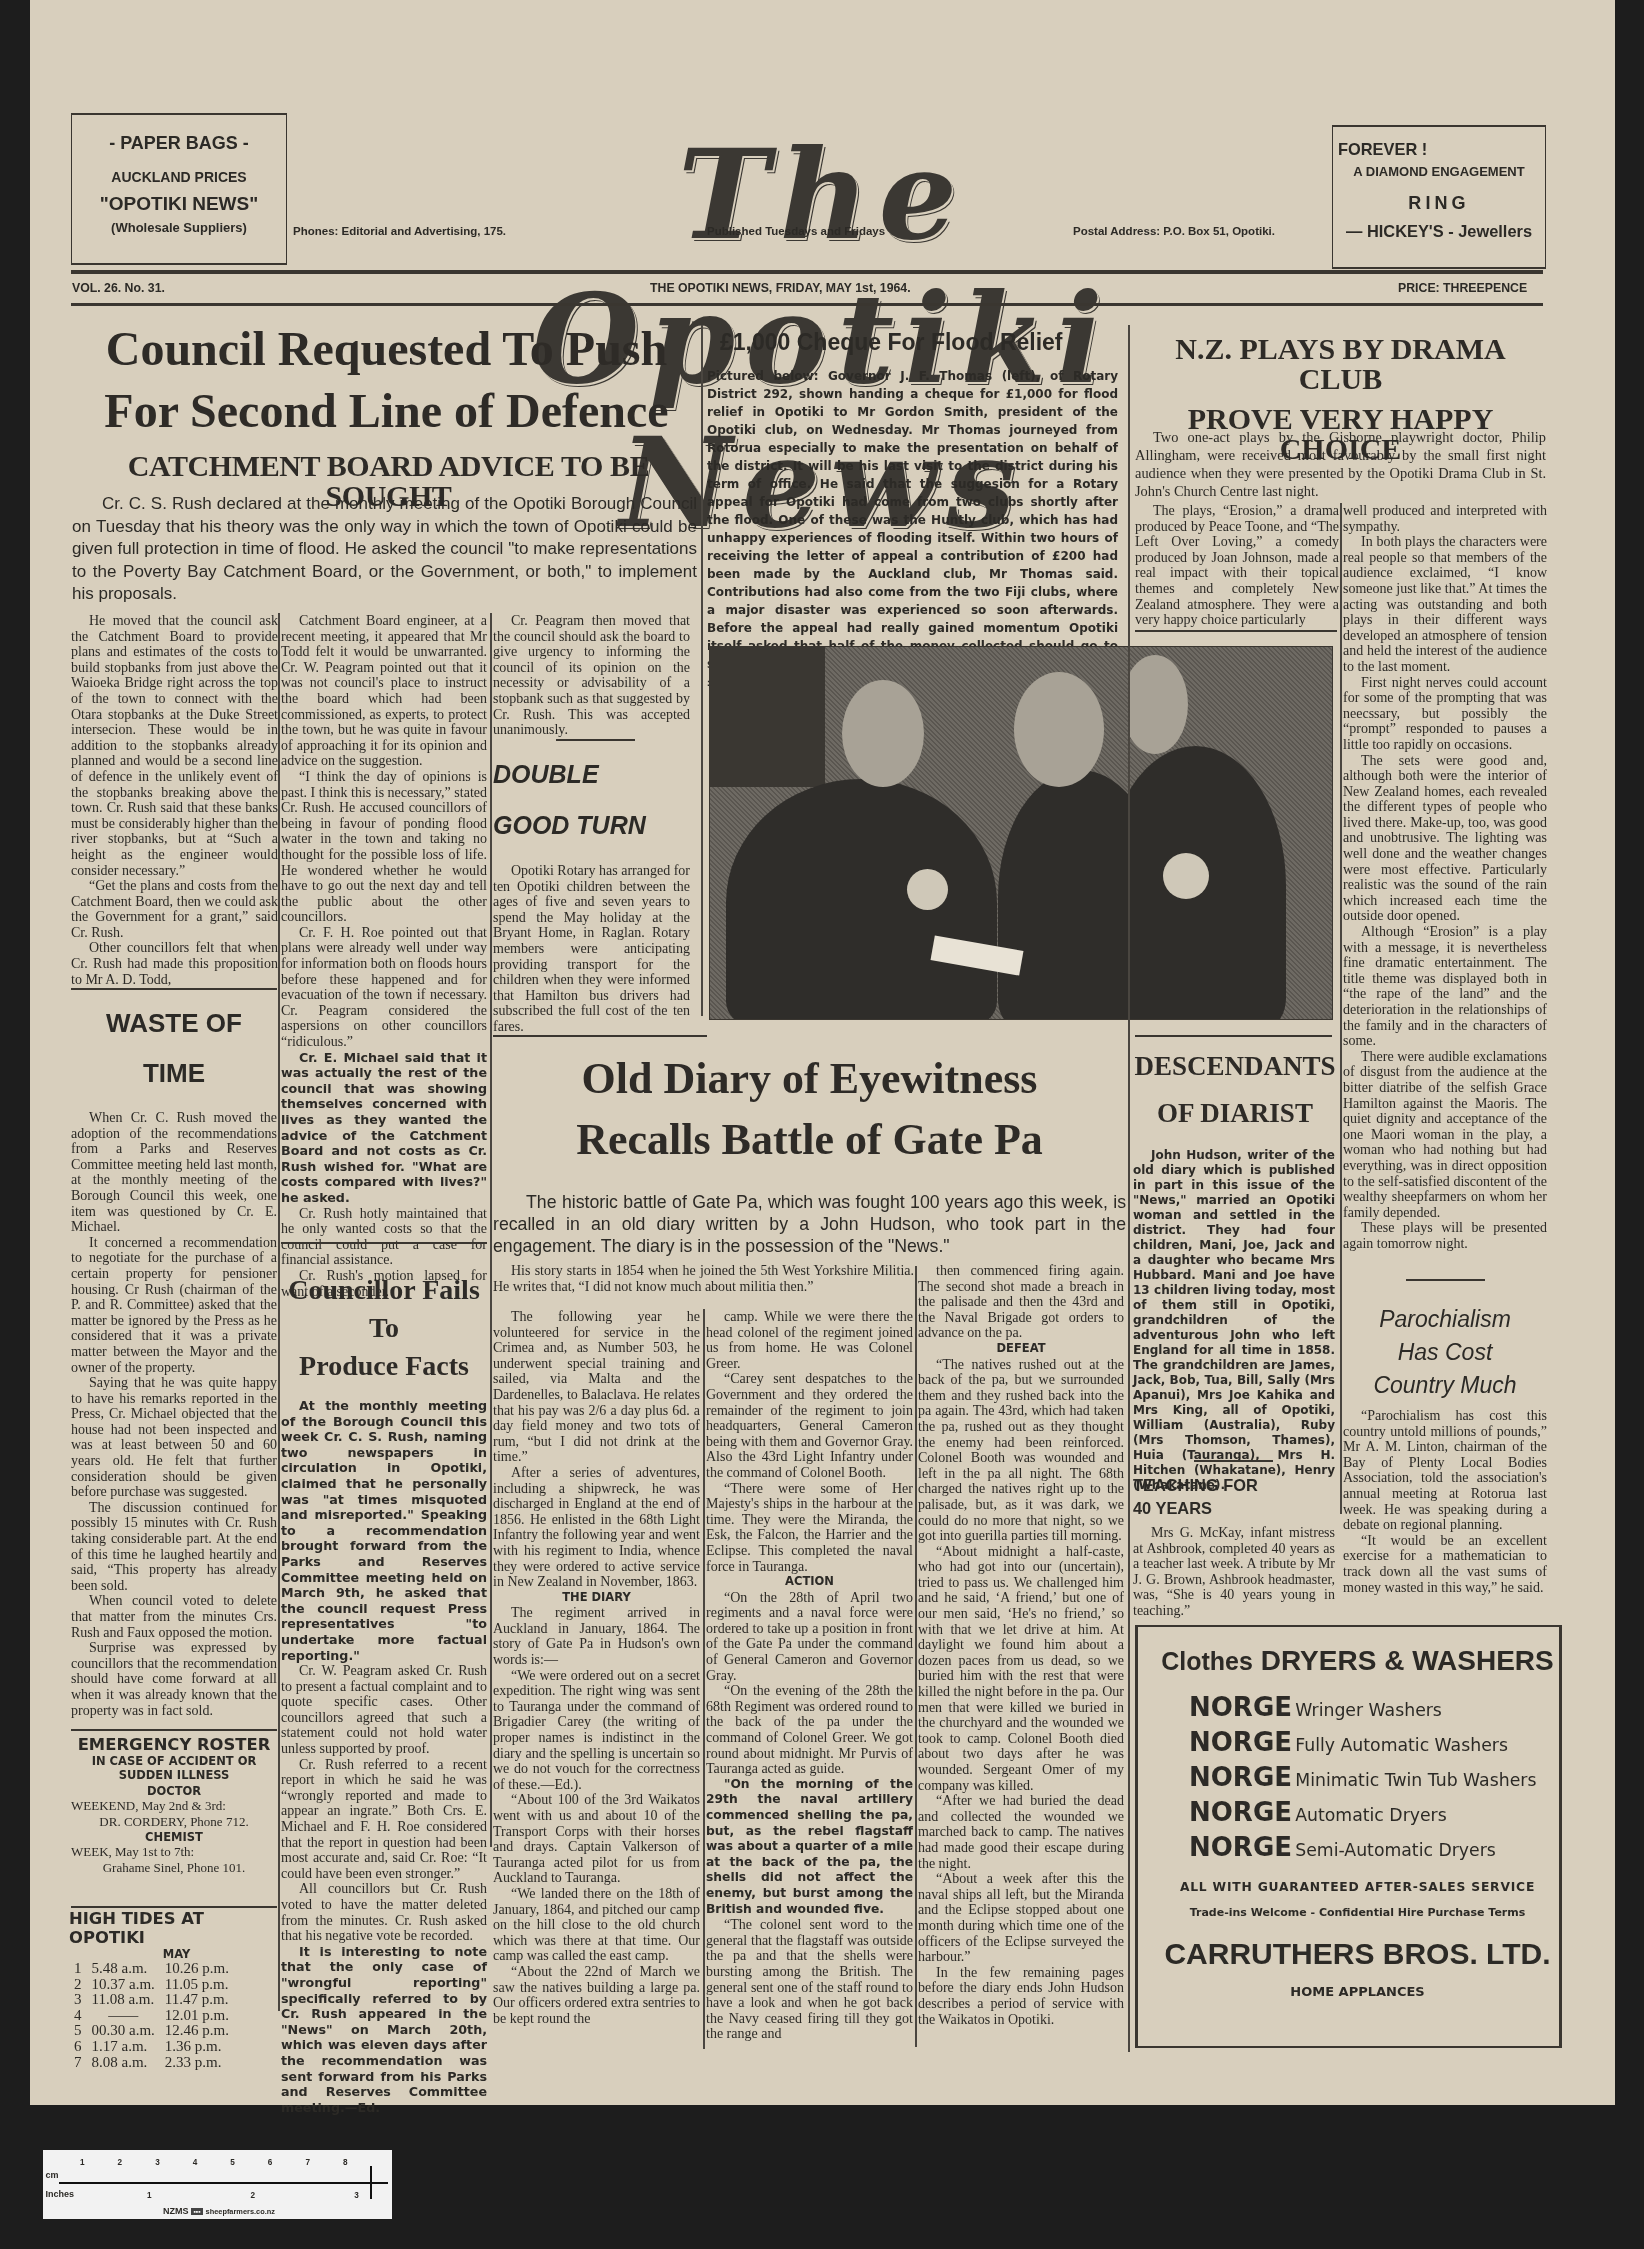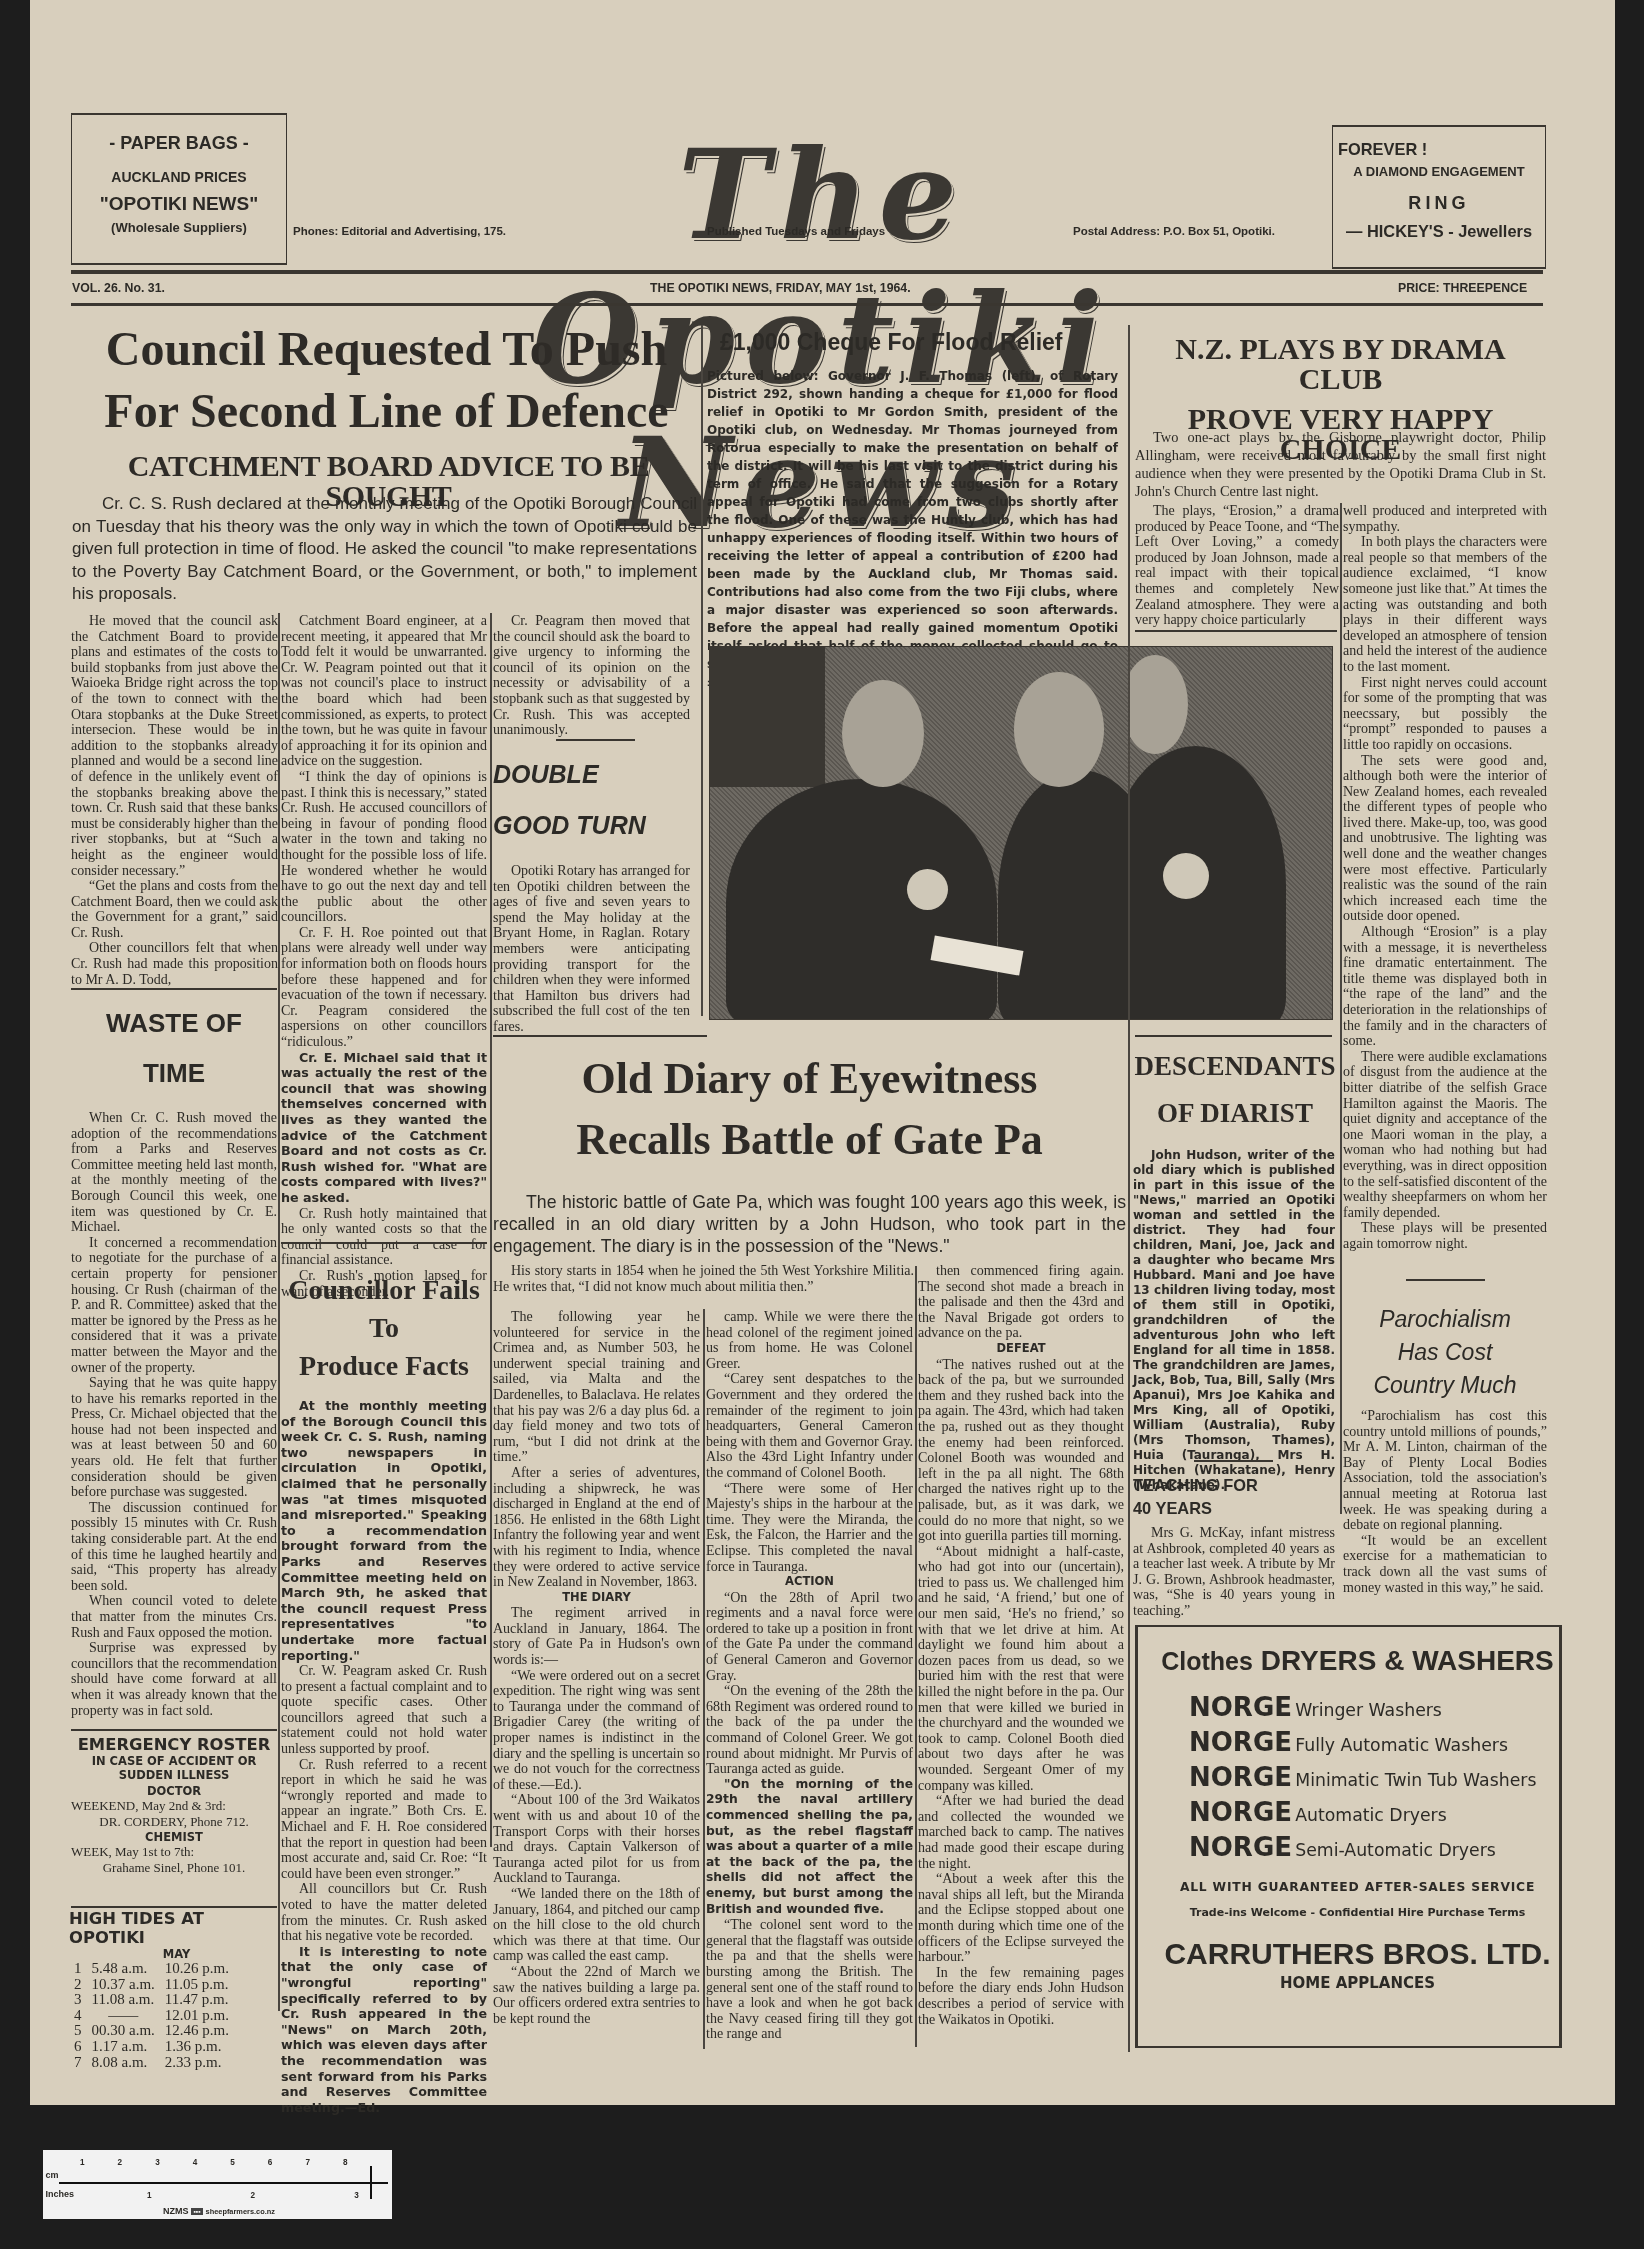--- a/index.html
+++ b/index.html
@@ -282,21 +282,21 @@
   <div style="margin:15px 0 0 33px;">
     <div style="height:35px;"><span class="norge">NORGE</span> <span class="norge-item">Wringer Washers</span></div>
     <div style="height:35px;"><span class="norge">NORGE</span> <span class="norge-item">Fully Automatic Washers</span></div>
     <div style="height:35px;"><span class="norge">NORGE</span> <span class="norge-item">Minimatic Twin Tub Washers</span></div>
     <div style="height:35px;"><span class="norge">NORGE</span> <span class="norge-item">Automatic Dryers</span></div>
     <div style="height:35px;"><span class="norge">NORGE</span> <span class="norge-item">Semi-Automatic Dryers</span></div>
   </div>
   <div class="bold-sans center" style="font-size:12.3px;margin-top:13px;letter-spacing:0.8px;">ALL WITH GUARANTEED AFTER-SALES SERVICE</div>
   <div class="bold-sans center" style="font-size:11px;margin-top:11.5px;">Trade-ins Welcome - Confidential Hire Purchase Terms</div>
   <div class="cond center" style="font-weight:bold;font-size:30px;margin-top:18px;">CARRUTHERS BROS. LTD.</div>
-  <div class="bold-sans center" style="font-size:15px;margin-top:3px;">HOME APPLANCES</div>
+  <div class="bold-sans center" style="font-size:13px;margin-top:13px;">HOME APPLANCES</div>
 </div>
 
 <div class="ruler" style="left:43px;top:2150px;width:349px;height:69px;">
   <div class="abs sans" style="left:2.5px;top:20px;font-size:9px;font-weight:bold;">cm</div>
   <div class="abs sans" style="left:2.5px;top:39px;font-size:9px;font-weight:bold;">Inches</div>
   <div class="abs" style="left:16.4px;top:32px;width:329px;height:1.6px;background:#111;"></div>
   <div class="abs" style="left:327px;top:16.4px;width:1.6px;height:33px;background:#111;"></div>
   <div class="abs sans" style="left:37px;top:8.2px;font-size:8.2px;font-weight:bold;letter-spacing:33px;">
     <span>1</span><span>2</span><span>3</span><span>4</span><span>5</span><span>6</span><span>7</span><span>8</span>
   </div>

